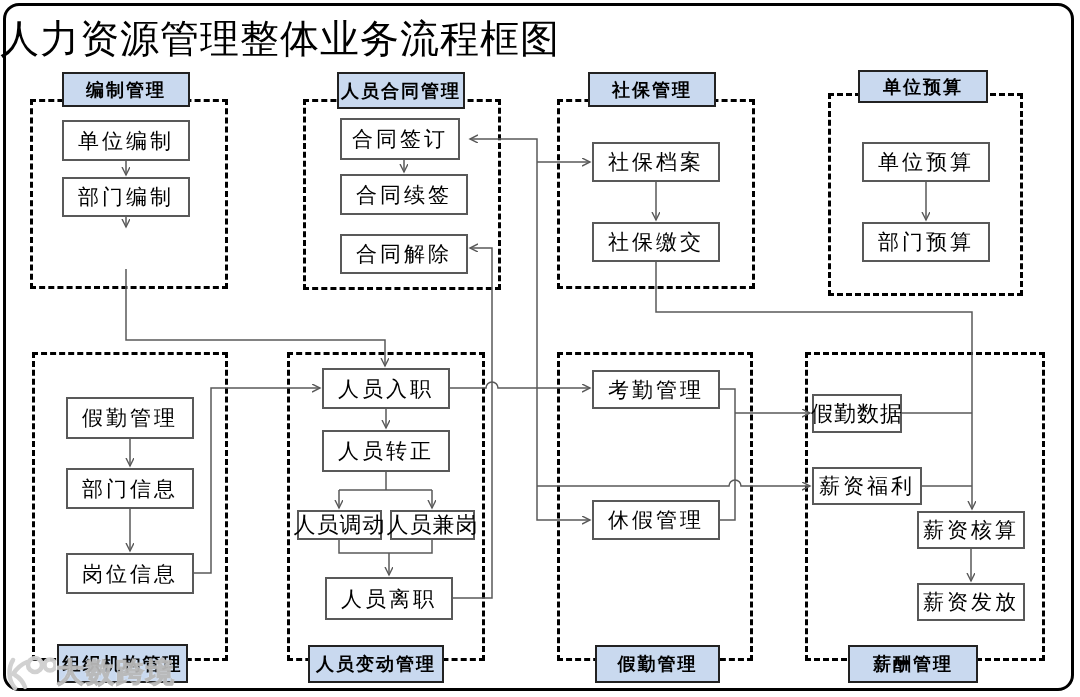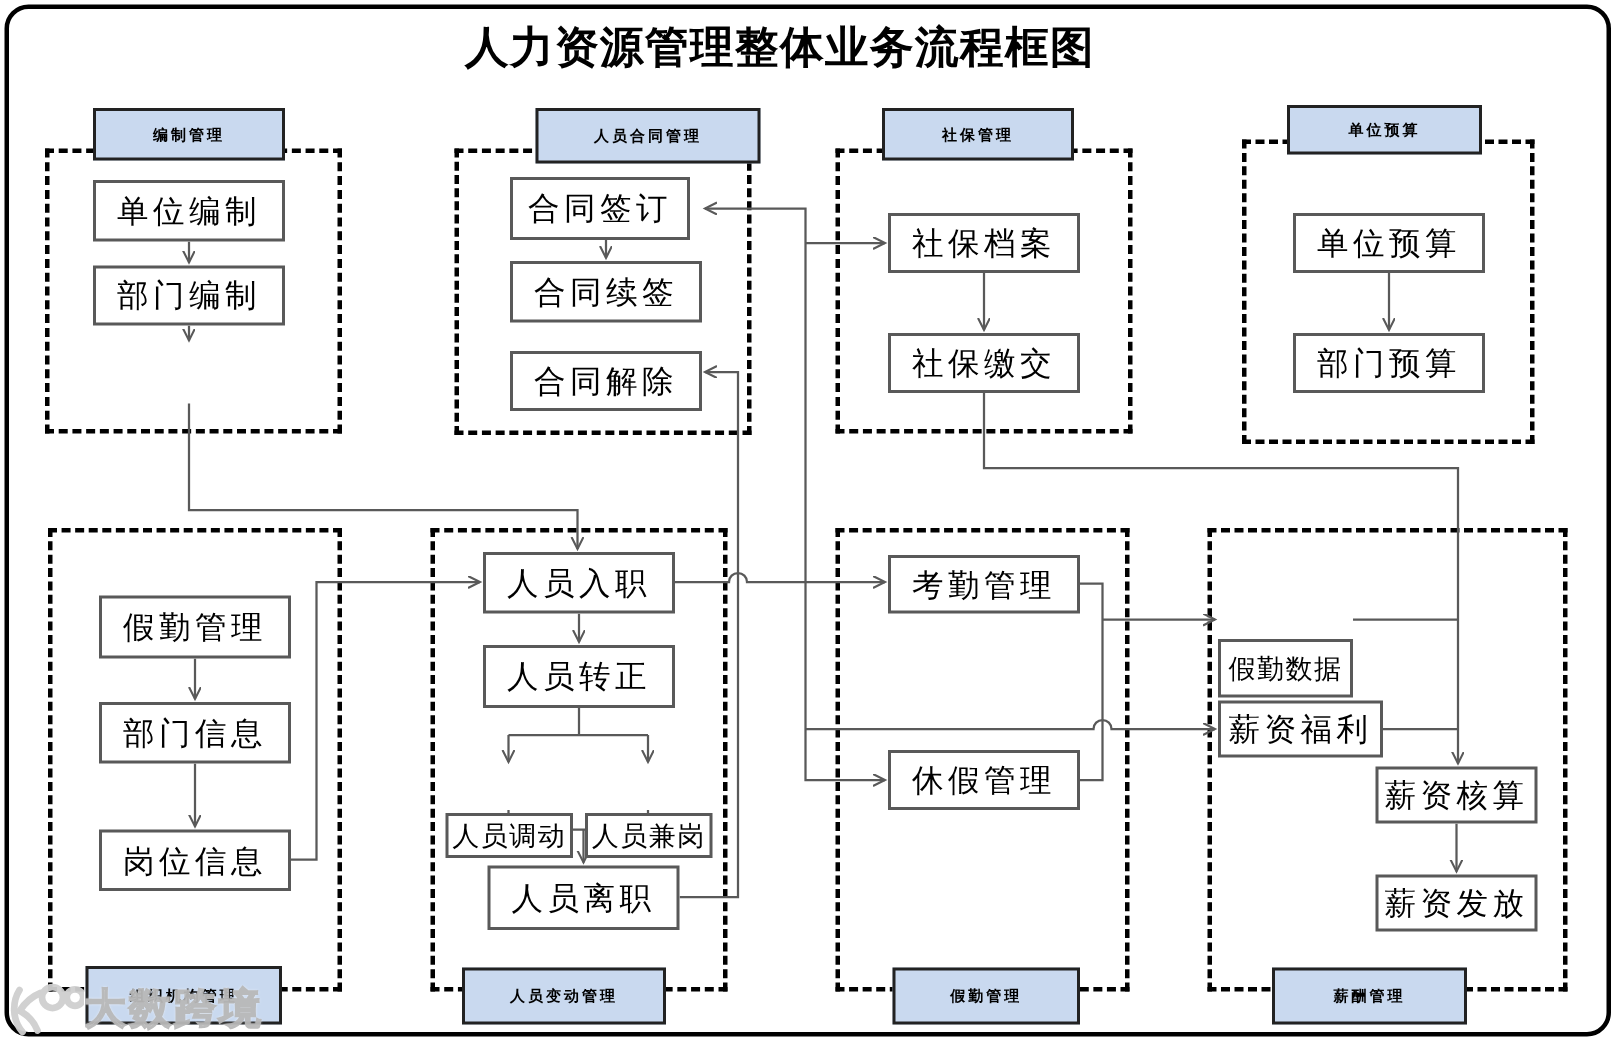--- a/index.html
+++ b/index.html
@@ -5,37 +5,37 @@
   html,body{margin:0;padding:0;background:#fff;}
   .canvas{
     position:relative;width:1080px;height:697px;background:#ffffff;overflow:hidden;
     font-family:"DejaVu Sans","Liberation Sans",sans-serif;
   }
   .frame{
     position:absolute;left:3px;top:3px;width:1071px;height:688px;
     border:3px solid #000;border-radius:16px;box-sizing:border-box;
   }
   .title{
-    position:absolute;left:0;top:12px;width:1040px;text-align:center;
-    font-size:29px;font-weight:bold;color:#000;letter-spacing:1px;
+    position:absolute;left:0;top:12px;width:1040px;
+    font-size:39px;font-weight:normal;color:#000;letter-spacing:1px;
   }
   .container{
     position:absolute;border:3px dashed #000;box-sizing:border-box;background:transparent;
   }
   .hdr{
     position:absolute;box-sizing:border-box;border:2px solid #222222;background:#c9d9ef;
     display:flex;align-items:center;justify-content:center;
-    font-size:10px;font-weight:bold;color:#000;letter-spacing:2px;z-index:4;
+    font-size:18px;font-weight:bold;color:#000;letter-spacing:2px;z-index:4;
   }
   .node{
     position:absolute;box-sizing:border-box;border:2px solid #595959;background:#fff;
     display:flex;align-items:center;justify-content:center;
     font-size:21px;color:#000;letter-spacing:3px;z-index:3;white-space:nowrap;
   }
-  .node.small{font-size:18px;letter-spacing:1px;border-width:2px;margin-top:32px;}
+  .node.small{font-size:22px;letter-spacing:1px;border-width:2px;}
   svg.wires{position:absolute;left:0;top:0;z-index:2;}
   .watermark{
     position:absolute;left:4px;top:652px;z-index:6;display:flex;align-items:center;
     opacity:0.95;pointer-events:none;
   }
   .watermark .wm-text{
     font-size:28px;font-weight:bold;color:#dcdcdc;letter-spacing:2px;
     -webkit-text-stroke:1px #b9b9b9;text-shadow:0 0 2px #ffffff;text-align:right;
   }
 </style>
@@ -89,21 +89,21 @@
       <path marker-end="url(#arr)" d="M537,162 H590"></path>
       <path marker-end="url(#arr)" d="M537,388 V520 H590"></path>
       <path marker-end="url(#arr)" d="M537,486 H729 A6,6 0 0 1 741,486 H810"></path>
       <path marker-end="url(#arr)" d="M735,413 H810"></path>
       <path marker-end="url(#arr)" d="M656,262 V312 H972 V509"></path>
       <path marker-end="url(#arr)" d="M971,549 V581"></path>
     </g>
   </svg>
 
   <div class="hdr" style="left:62px;top:72px;width:128px;height:35px">编制管理</div>
-  <div class="hdr" style="left:357px;top:72px;width:150px;height:37px">人员合同管理</div>
+  <div class="hdr" style="left:337px;top:72px;width:128px;height:37px">人员合同管理</div>
   <div class="hdr" style="left:588px;top:72px;width:128px;height:35px">社保管理</div>
   <div class="hdr" style="left:858px;top:70px;width:130px;height:33px">单位预算</div>
 
   <div class="hdr" style="left:57px;top:644px;width:131px;height:39px">组织机构管理</div>
   <div class="hdr" style="left:308px;top:645px;width:136px;height:38px">人员变动管理</div>
   <div class="hdr" style="left:595px;top:645px;width:125px;height:38px">假勤管理</div>
   <div class="hdr" style="left:848px;top:645px;width:130px;height:38px">薪酬管理</div>
 
   <div class="node" style="left:62px;top:120px;width:128px;height:41px">单位编制</div>
   <div class="node" style="left:62px;top:177px;width:128px;height:40px">部门编制</div>

